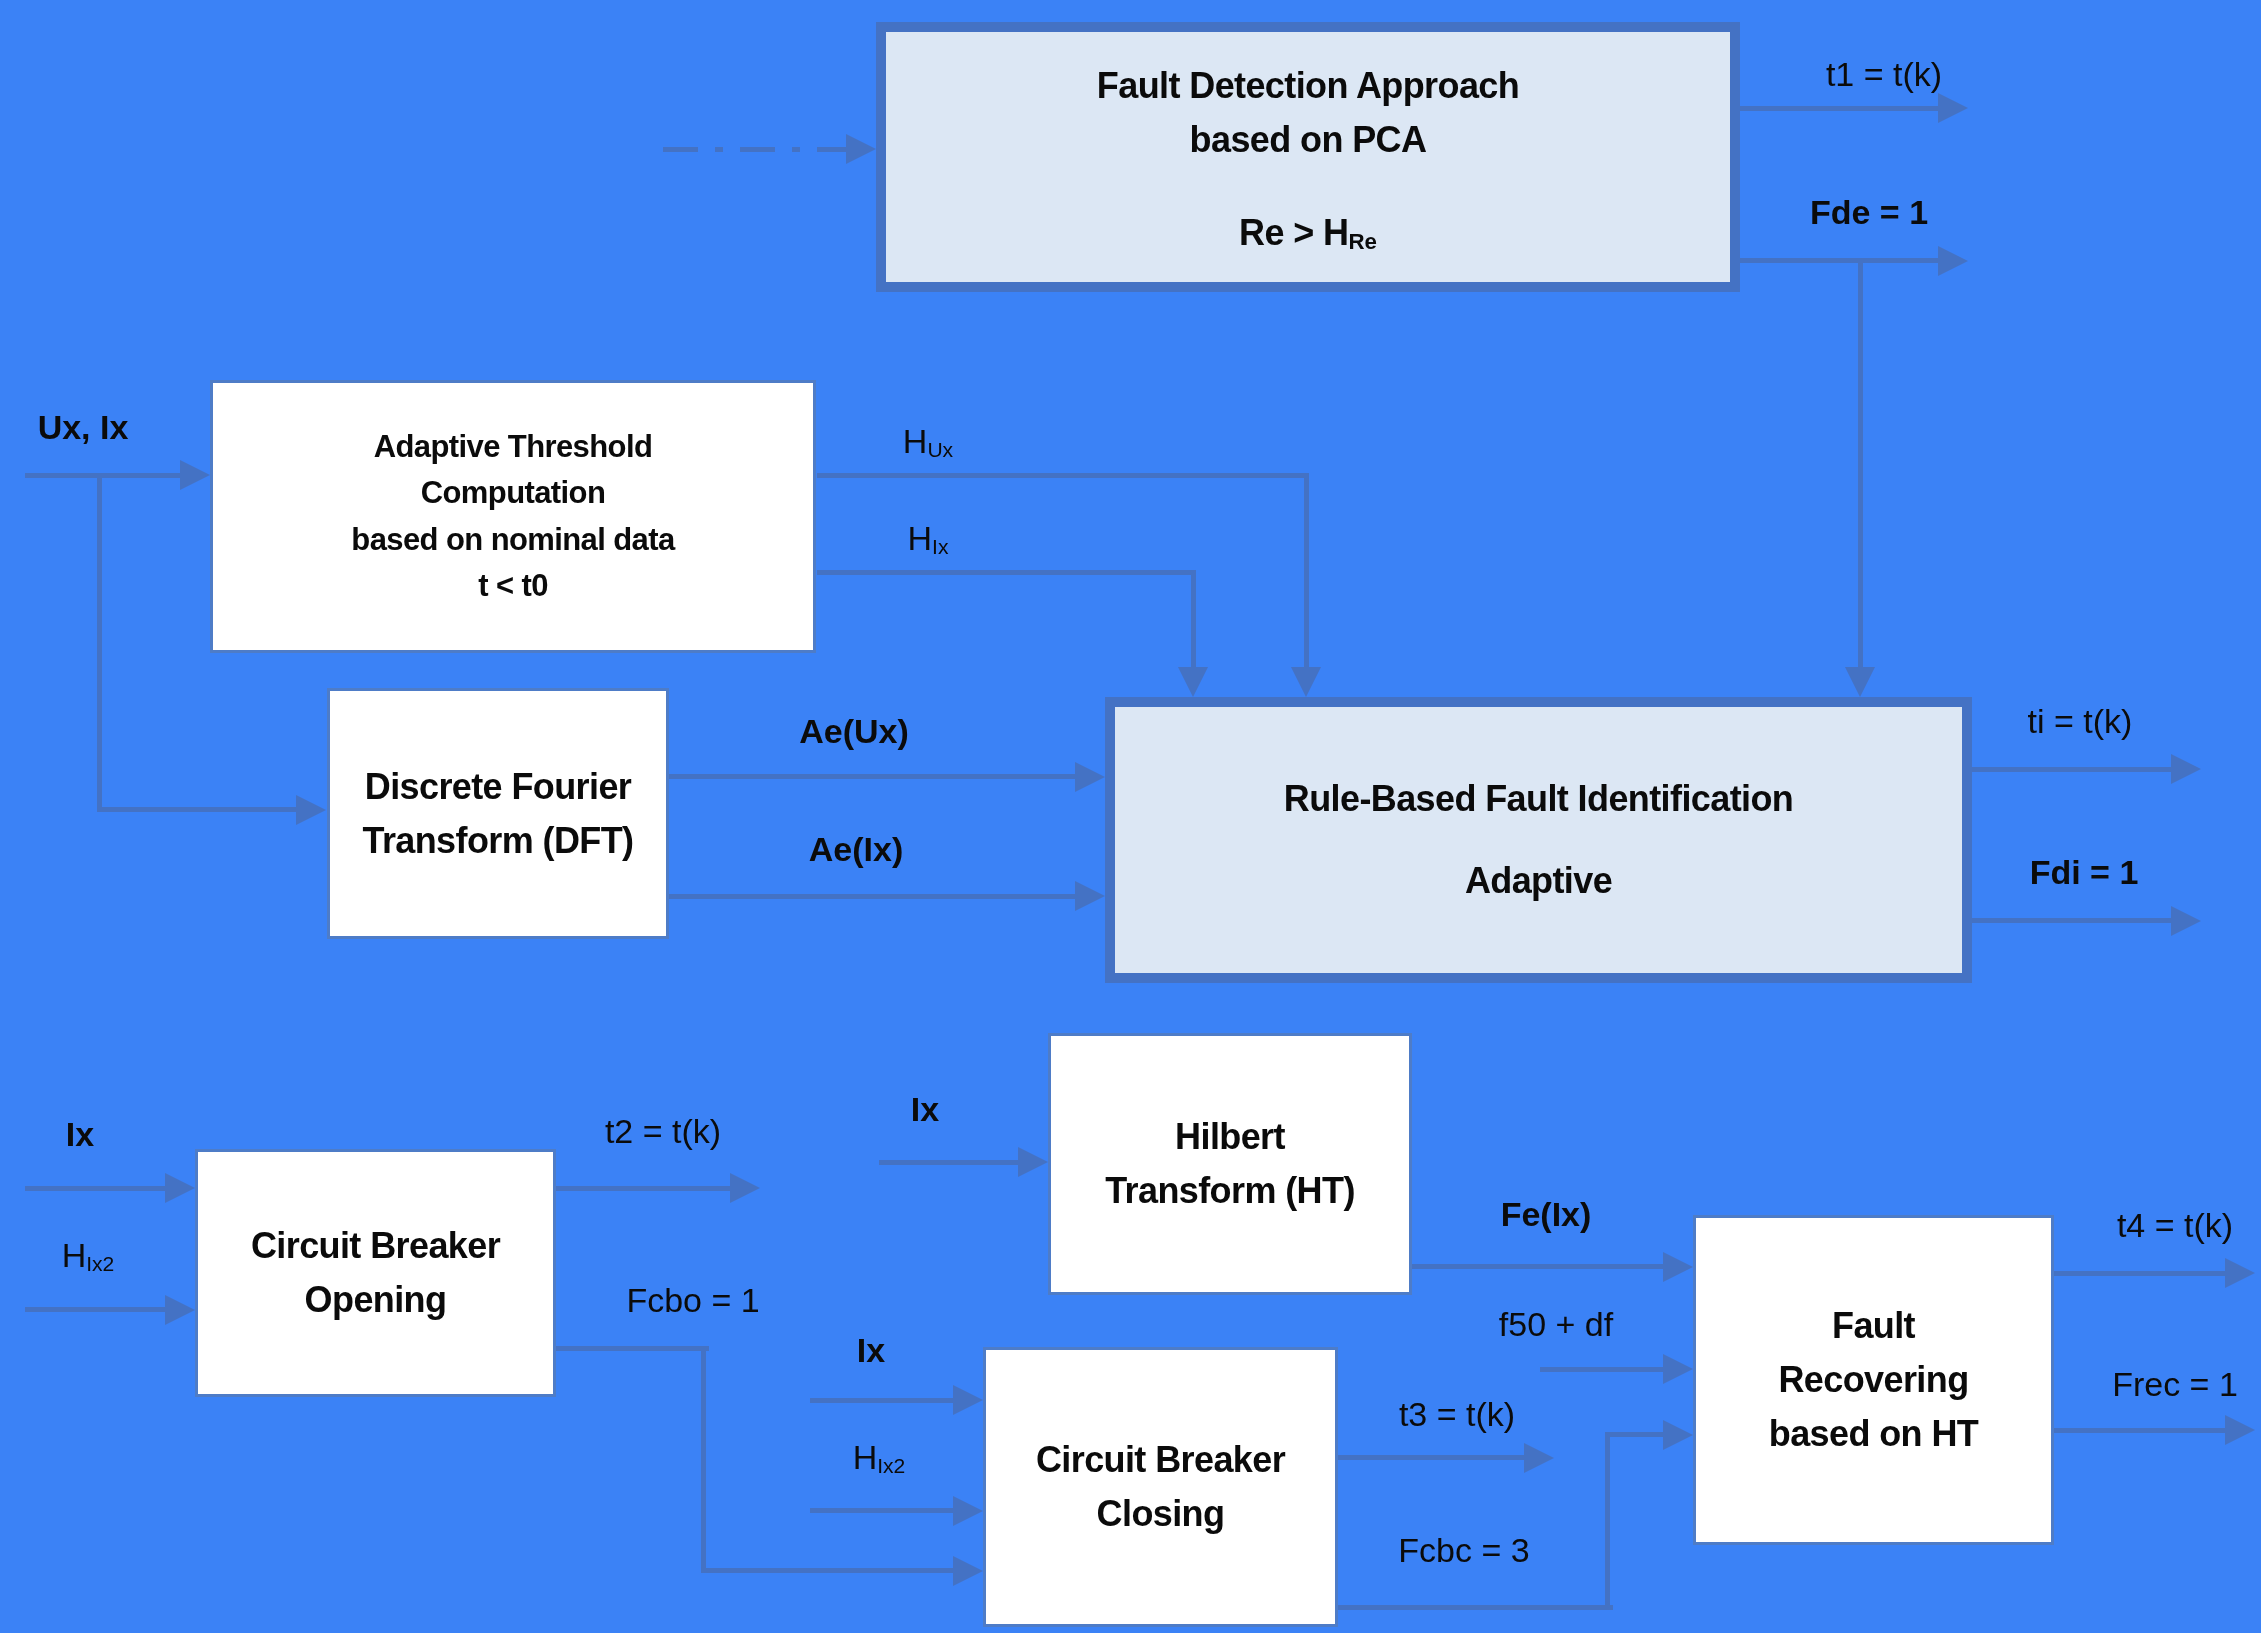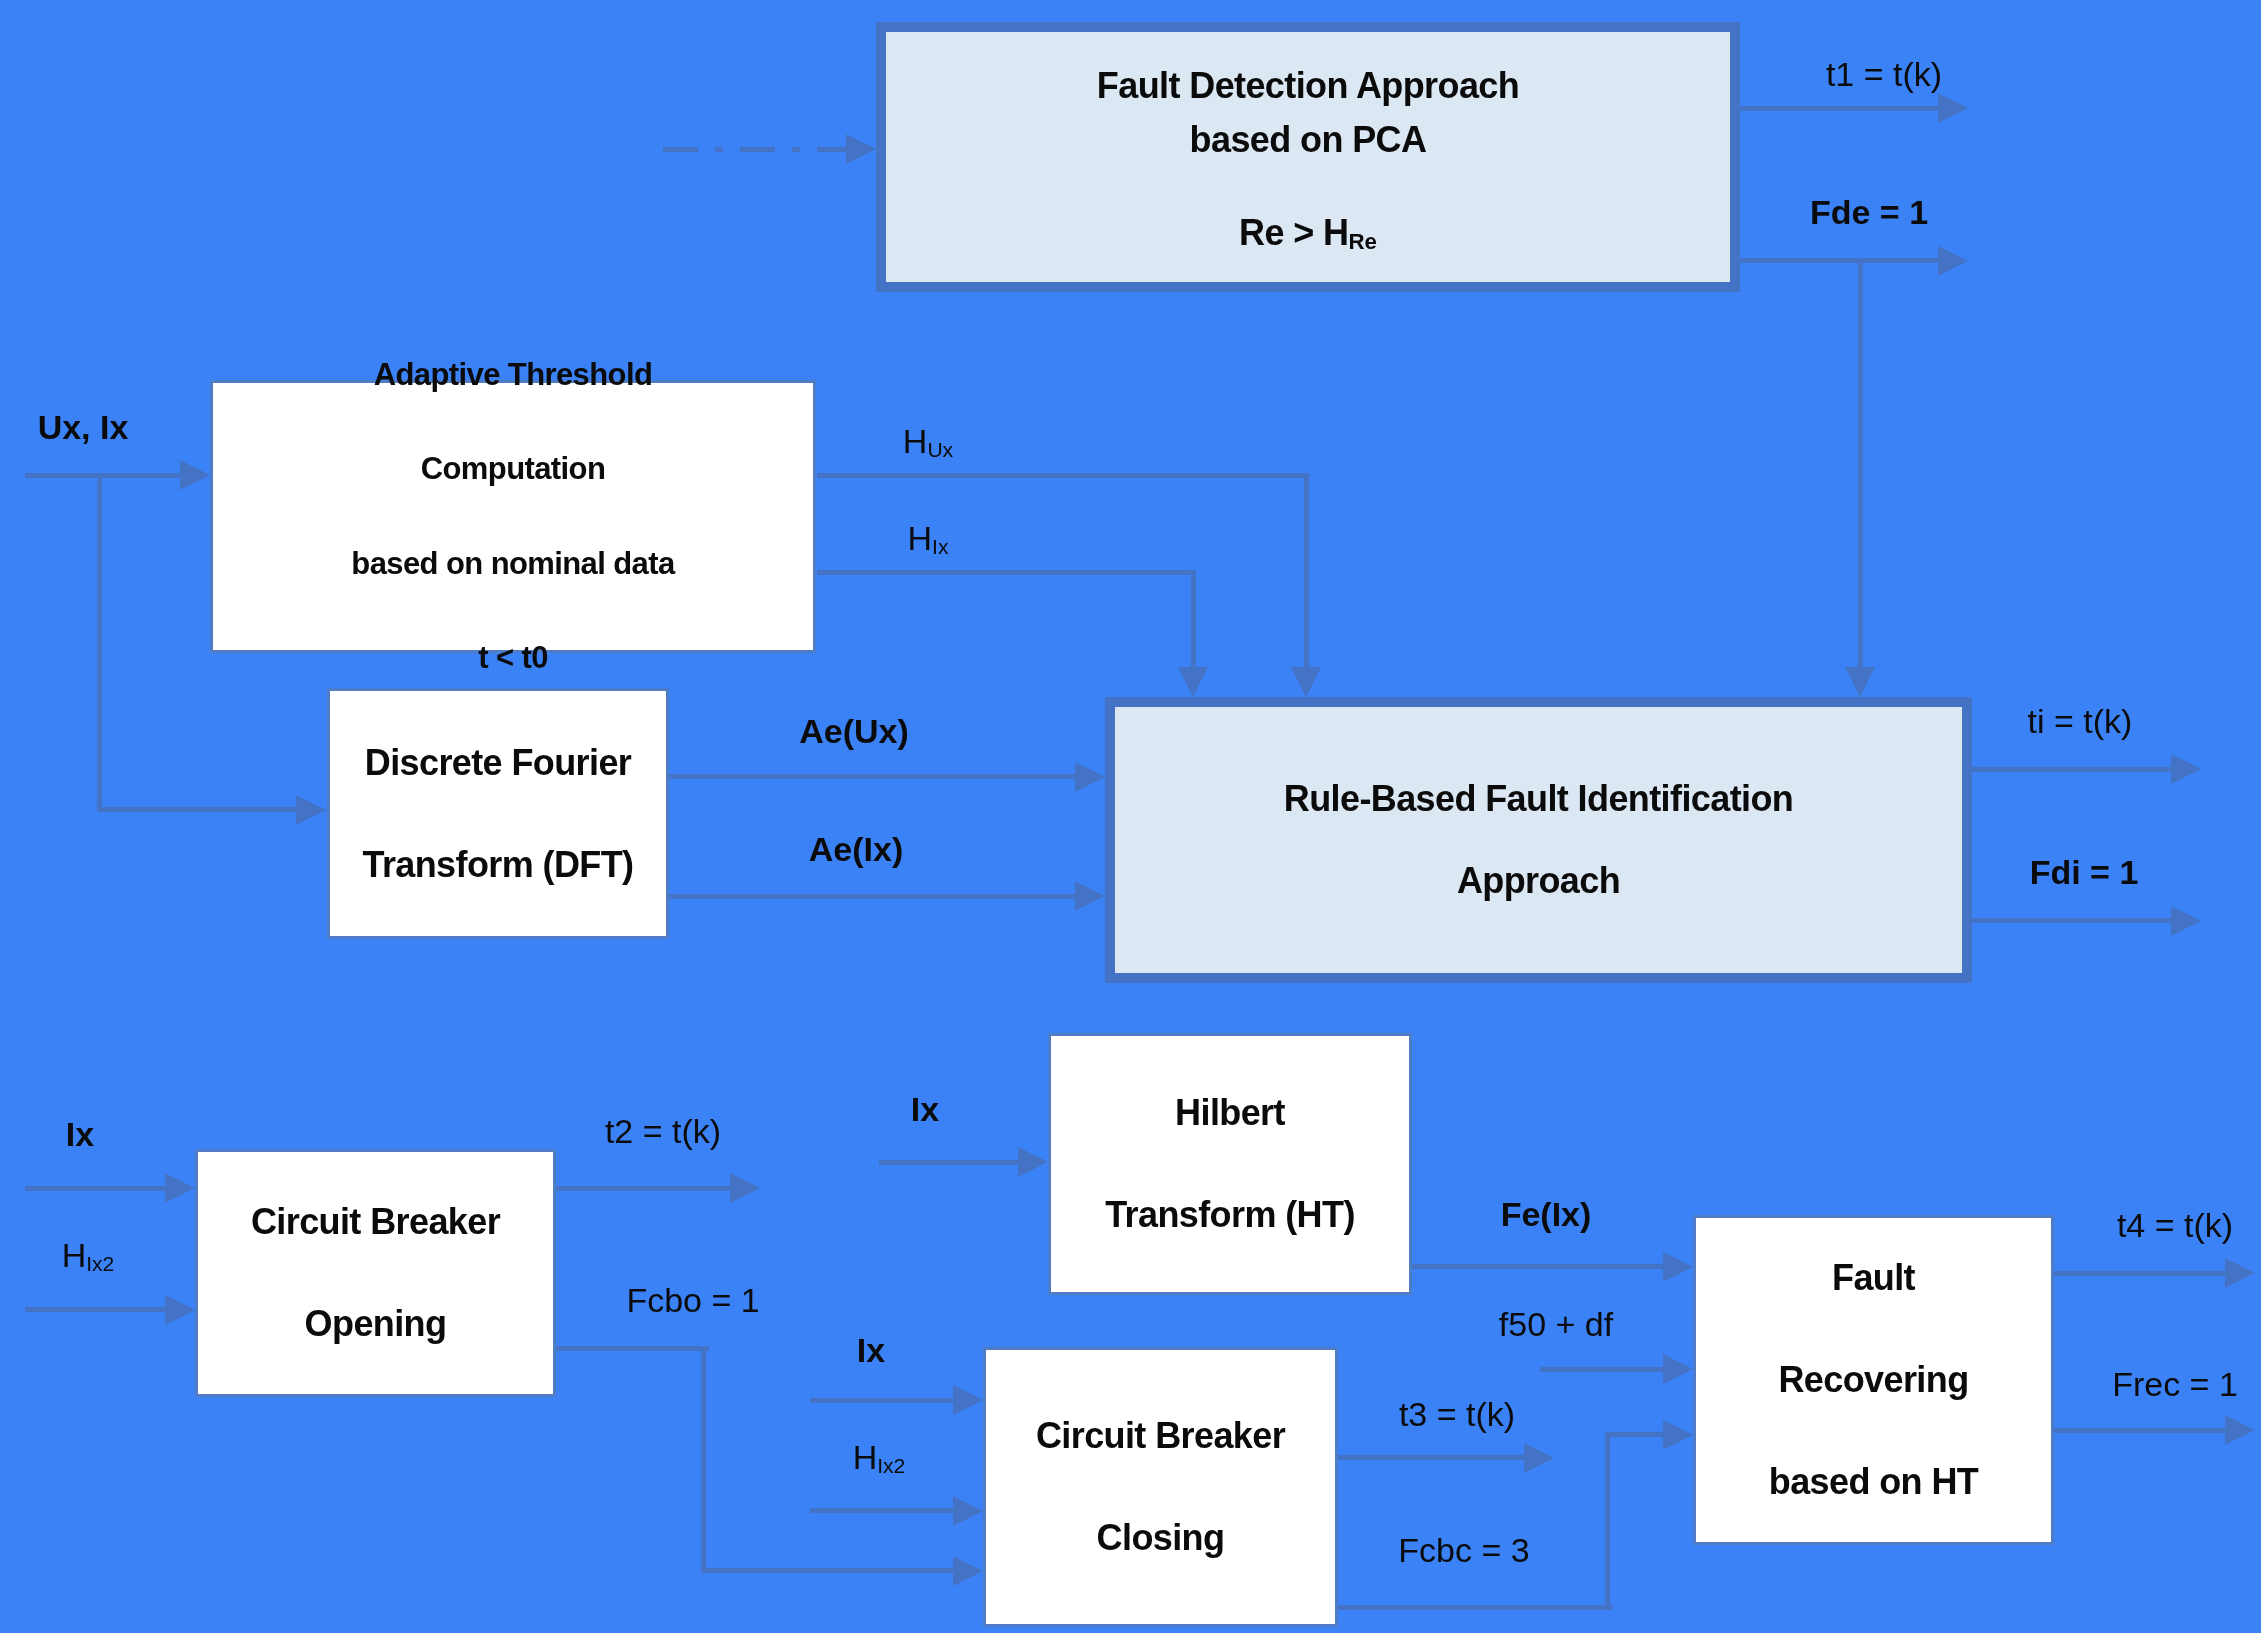--- a/index.html
+++ b/index.html
@@ -8,21 +8,21 @@
     --wborder:#4E7CC7;
     --text:#0b0b0b;
   }
   html,body{margin:0;padding:0;background:#ffffff;}
   #canvas{
     position:relative;width:2261px;height:1634px;background:#3b82f6;overflow:hidden;
     font-family:"Liberation Sans", sans-serif;color:var(--text);
   }
   .block{position:absolute;display:flex;flex-direction:column;justify-content:center;align-items:center;text-align:center;box-sizing:border-box;}
   .block.filled{background:var(--fill);border:10px solid var(--accent);}
-  .block.plain{background:#ffffff;border:3.8px solid var(--wborder);gap:48px;}
+  .block.plain{background:#ffffff;border:3.8px solid var(--wborder);}
   .bt{font-weight:700;font-size:36px;line-height:1.5;letter-spacing:-0.6px;}
   .bt-sm{font-weight:700;font-size:31px;line-height:1.5;letter-spacing:-0.6px;}
   .formula{font-weight:700;font-size:36px;margin-top:45px;letter-spacing:-0.6px;}
   sub{font-size:0.62em;vertical-align:-0.18em;letter-spacing:0;text-align:right;}
   .hline{position:absolute;height:5px;background:var(--accent);}
   .vline{position:absolute;width:5px;background:var(--accent);}
   .dashdot{position:absolute;height:5px;background:repeating-linear-gradient(to right,var(--accent) 0 35px,transparent 35px 52px,var(--accent) 52px 60px,transparent 60px 77px);}
   .ah-r{position:absolute;width:0;height:0;border:15px solid transparent;border-right:0;border-left:30px solid var(--accent);}
   .ah-d{position:absolute;width:0;height:0;border:15px solid transparent;border-bottom:0;border-top:30px solid var(--accent);}
   .lbl{position:absolute;transform:translate(-50%,-50%);white-space:nowrap;font-size:34px;font-weight:400;}
@@ -46,21 +46,21 @@
     <div class="bt-sm">t &lt; t0</div>
   </div>
 
   <div class="block plain" style="left:327px;top:688px;width:342px;height:251px;">
     <div class="bt">Discrete Fourier</div>
     <div class="bt">Transform (DFT)</div>
   </div>
 
   <div class="block filled" style="left:1105px;top:697px;width:867px;height:286px;gap:28px;">
     <div class="bt">Rule-Based Fault Identification</div>
-    <div class="bt">Approach</div>
+    <div class="bt">Adaptive</div>
   </div>
 
   <div class="block plain" style="left:195px;top:1149px;width:361px;height:248px;">
     <div class="bt">Circuit Breaker</div>
     <div class="bt">Opening</div>
   </div>
 
   <div class="block plain" style="left:1048px;top:1033px;width:364px;height:262px;">
     <div class="bt">Hilbert</div>
     <div class="bt">Transform (HT)</div>

